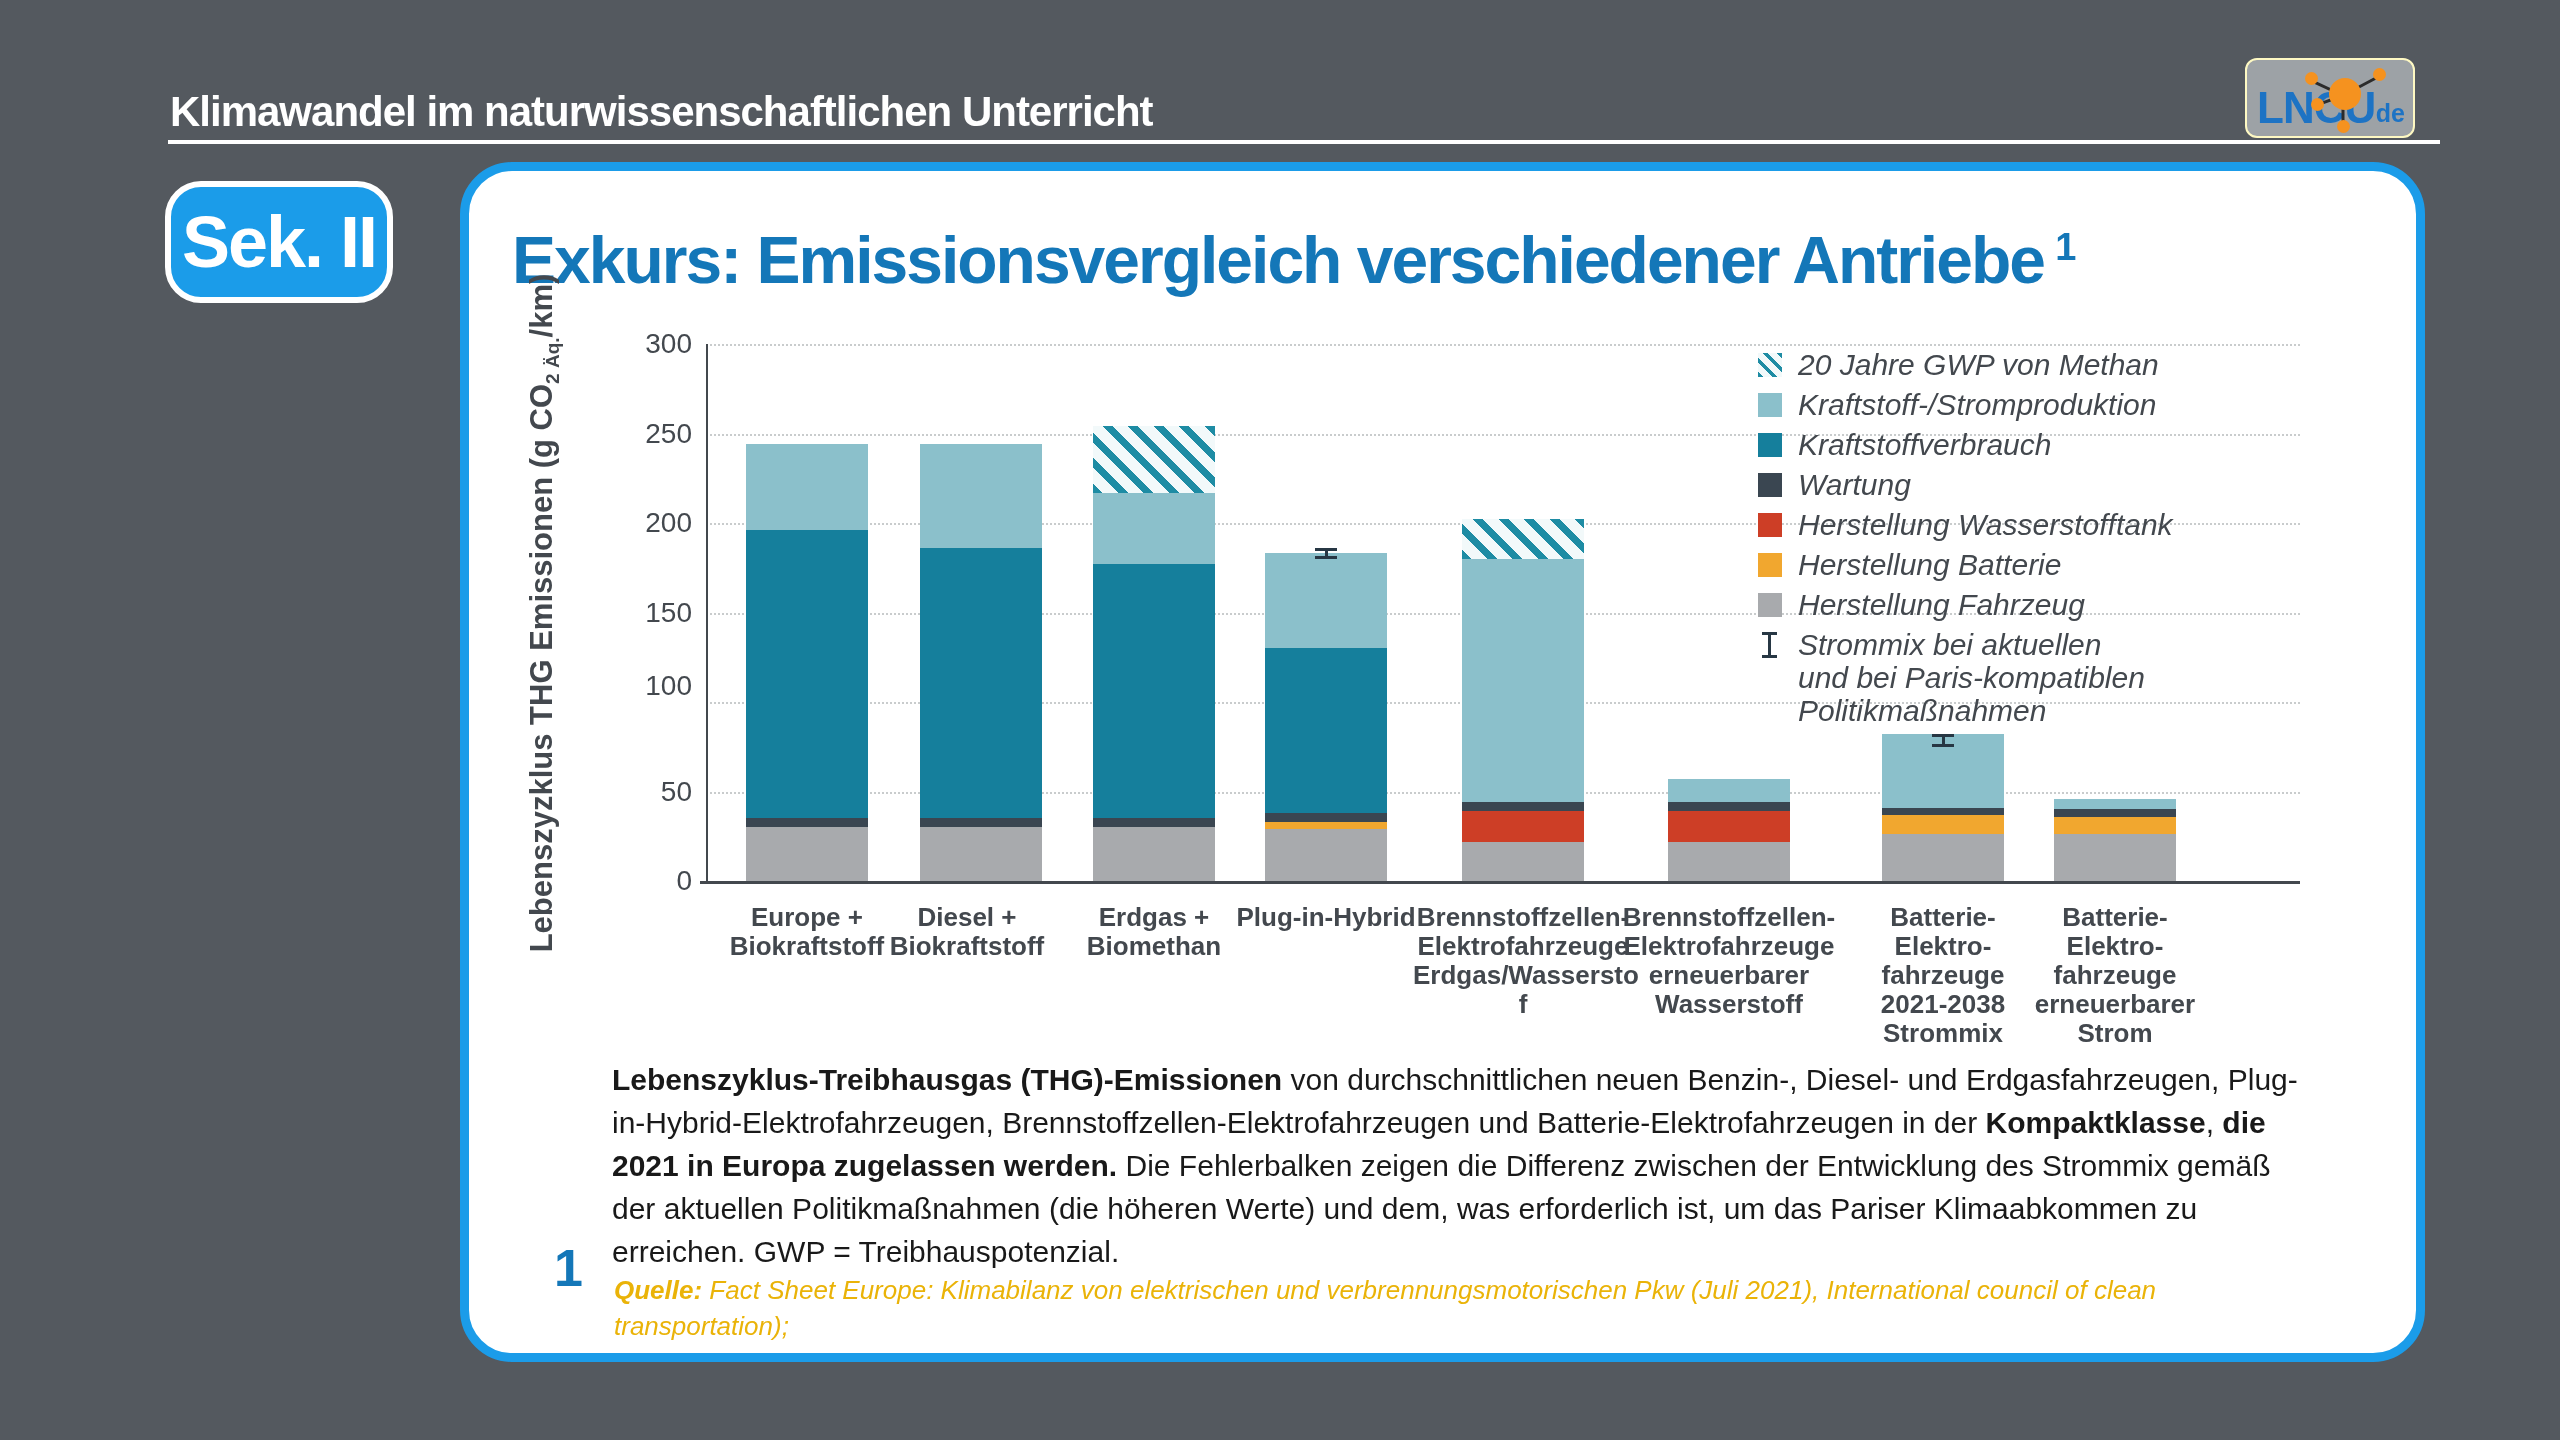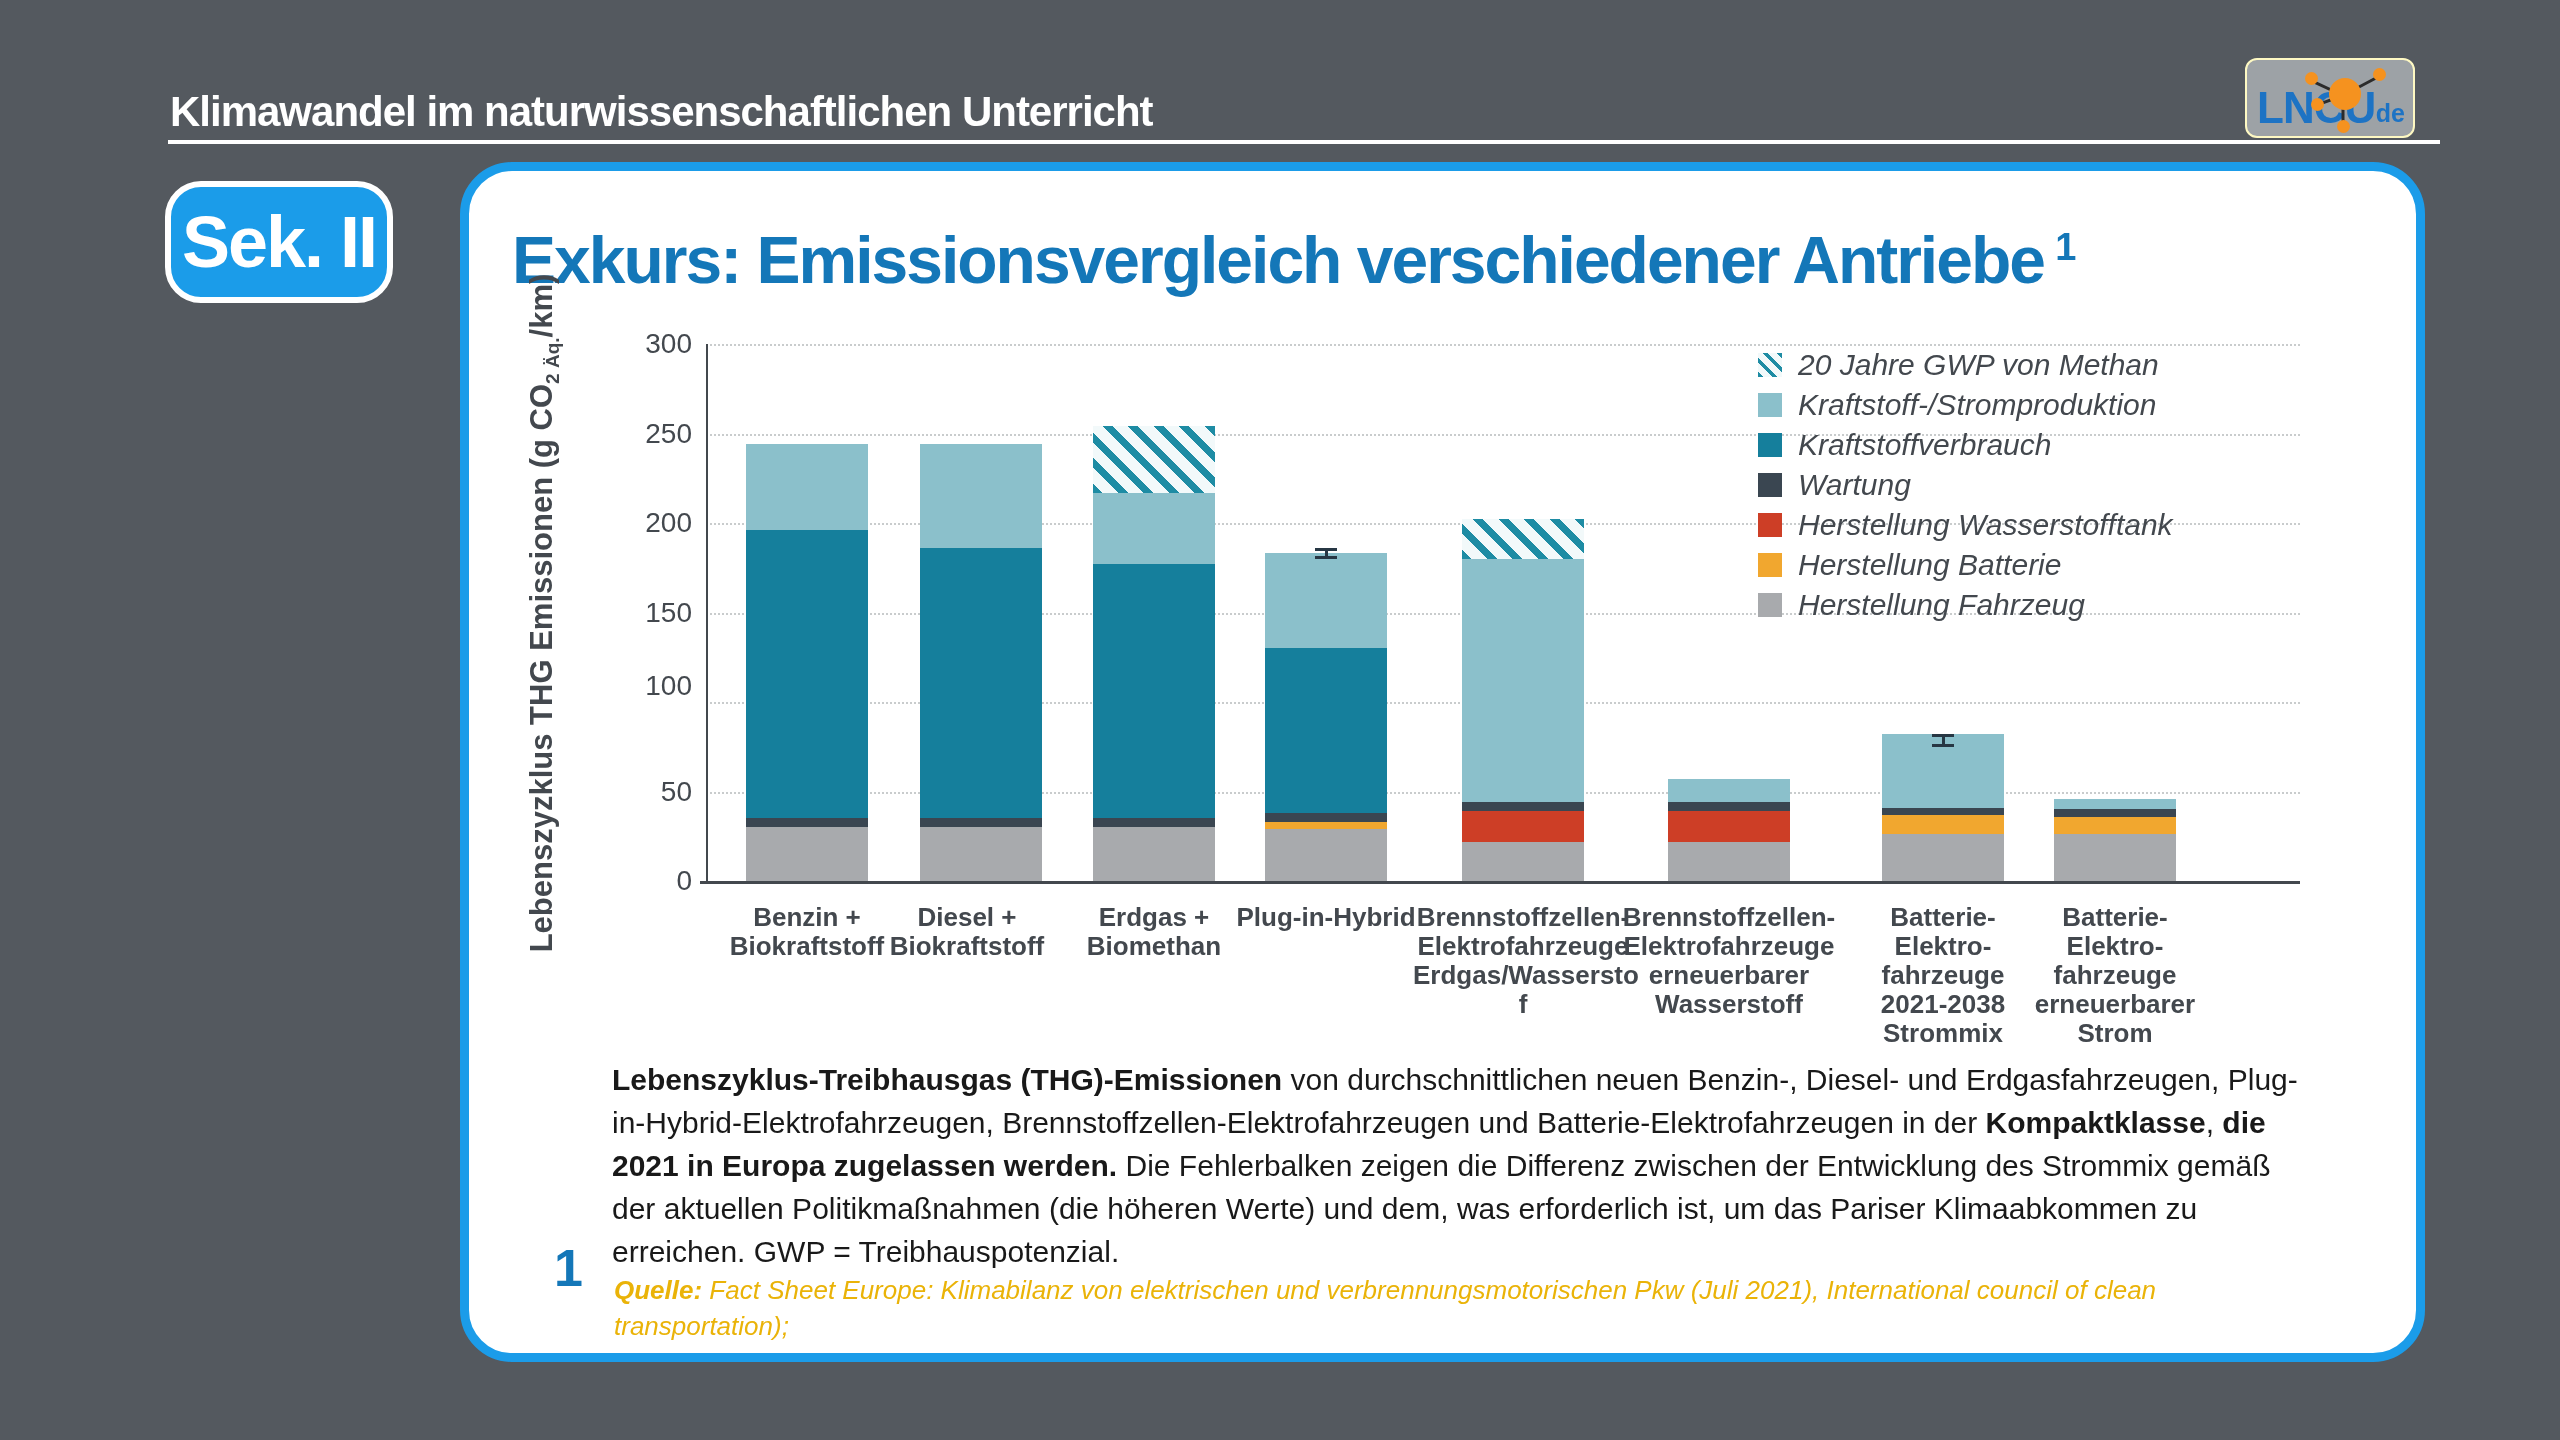--- a/index.html
+++ b/index.html
@@ -141,21 +141,21 @@
     <div class="tick-label" style="left: 12px; top: 89.5px;">250</div>
     <div class="gridline" style="left: 106px; top: 14px; width: 1594px;"></div>
     <div class="tick-label" style="left: 12px; top: 0px;">300</div>
     <div class="axis-v" style="left: 106px; top: 14px; height: 537px;"></div>
     <div class="axis-h" style="left: 100px; top: 551px; width: 1600px;"></div>
     <div class="bar-seg" style="left: 146px; width: 122px; top: 497.3px; height: 53.7px; background: rgb(168, 170, 173);"></div>
     <div class="bar-seg" style="left: 146px; width: 122px; top: 488.35px; height: 8.95px; background: rgb(58, 70, 81);"></div>
     <div class="bar-seg" style="left: 146px; width: 122px; top: 200.16px; height: 288.19px; background: rgb(21, 127, 156);"></div>
     <div class="bar-seg" style="left: 146px; width: 122px; top: 114.24px; height: 85.92px; background: rgb(139, 192, 203);"></div>
     <div class="x-label" style="left: 97px; top: 573px; width: 220px;">
-      <span>Benzin +</span>
+      <span>Europe +</span>
       <span>Biokraftstoff</span>
     </div>
     <div class="bar-seg" style="left: 320px; width: 122px; top: 497.3px; height: 53.7px; background: rgb(168, 170, 173);"></div>
     <div class="bar-seg" style="left: 320px; width: 122px; top: 488.35px; height: 8.95px; background: rgb(58, 70, 81);"></div>
     <div class="bar-seg" style="left: 320px; width: 122px; top: 218.06px; height: 270.29px; background: rgb(21, 127, 156);"></div>
     <div class="bar-seg" style="left: 320px; width: 122px; top: 114.24px; height: 103.82px; background: rgb(139, 192, 203);"></div>
     <div class="x-label" style="left: 257px; top: 573px; width: 220px;">
       <span>Diesel +</span>
       <span>Biokraftstoff</span>
     </div>
@@ -247,20 +247,28 @@
         <span class="legend-label">Herstellung Wasserstofftank</span>
       </div>
       <div class="legend-item">
         <span class="legend-swatch" style="background: rgb(241, 167, 47);"></span>
         <span class="legend-label">Herstellung Batterie</span>
       </div>
       <div class="legend-item">
         <span class="legend-swatch" style="background: rgb(168, 170, 173);"></span>
         <span class="legend-label">Herstellung Fahrzeug</span>
       </div>
+      <div class="legend-item">
+        <span class="legend-eb">
+          <span class="err-line"></span>
+          <span class="err-cap" style="top: 2px;"></span>
+          <span class="err-cap" style="top: 25px;"></span>
+        </span>
+        <span class="legend-label">Strommix bei aktuellen<br>und bei Paris-kompatiblen<br>Politikmaßnahmen</span>
+      </div>
     </div>
   </div>
 
 <div id="caption"><b>Lebenszyklus-Treibhausgas (THG)-Emissionen</b><span> von durchschnittlichen neuen Benzin-, Diesel- und Erdgasfahrzeugen, Plug-in-Hybrid-Elektrofahrzeugen, Brennstoffzellen-Elektrofahrzeugen und Batterie-Elektrofahrzeugen in der </span><b>Kompaktklasse</b><span>, </span><b>die 2021 in Europa zugelassen werden.</b><span> Die Fehlerbalken zeigen die Differenz zwischen der Entwicklung des Strommix gemäß der aktuellen Politikmaßnahmen (die höheren Werte) und dem, was erforderlich ist, um das Pariser Klimaabkommen zu erreichen. GWP = Treibhauspotenzial.</span></div>
 
 <div class="footnote-marker">1</div>
 <div class="footnote">
   <span class="q">Quelle:</span><span> Fact Sheet Europe: Klimabilanz von elektrischen und verbrennungsmotorischen Pkw (Juli 2021), International council of clean transportation);</span><br>
 </div>
 

